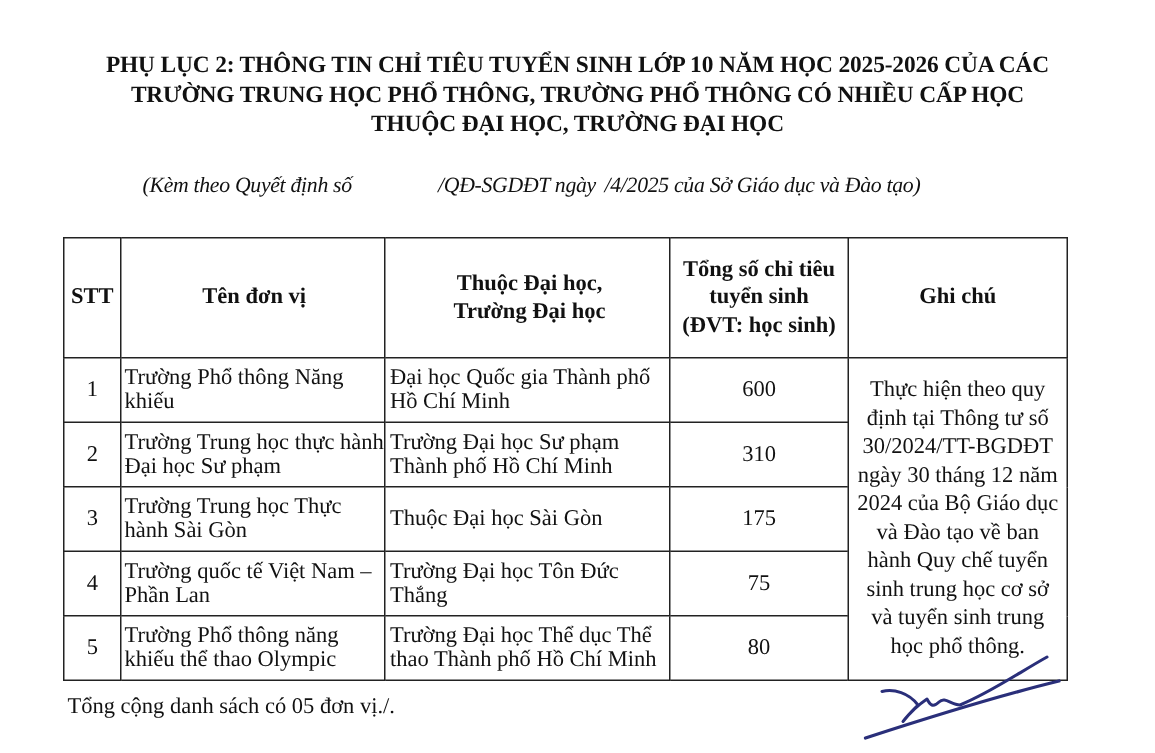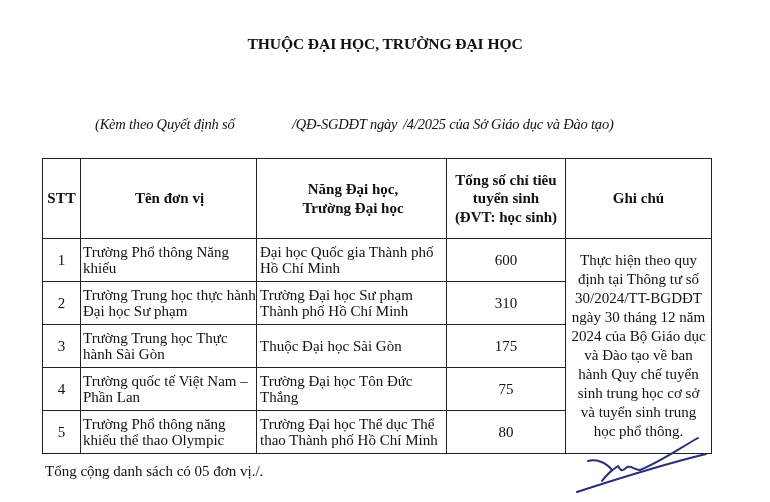--- a/index.html
+++ b/index.html
@@ -91,36 +91,38 @@
       top: 0;
       width: 770px;
       height: 502px;
       pointer-events: none;
     }
   </style>
 </head>
 <body>
 
 <div class="title">
+  <div>PHỤ LỤC 2: THÔNG TIN CHỈ TIÊU TUYỂN SINH LỚP 10 NĂM HỌC 2025-2026 CỦA CÁC</div>
+  <div>TRƯỜNG TRUNG HỌC PHỔ THÔNG, TRƯỜNG PHỔ THÔNG CÓ NHIỀU CẤP HỌC</div>
   <div>THUỘC ĐẠI HỌC, TRƯỜNG ĐẠI HỌC</div>
 </div>
 
 <div class="subtitle">
   <span class="sub-a">(Kèm theo Quyết định số</span>
   <span class="sub-b">/QĐ-SGDĐT ngày</span>
   <span class="sub-c">/4/2025 của Sở Giáo dục và Đào tạo)</span>
 </div>
 
 <table class="quota">
   <thead>
     <tr>
       <th class="c-stt">STT</th>
       <th class="c-name" style="text-align:center;padding-left:0">Tên đơn vị</th>
       <th class="c-parent" style="text-align:center;padding-left:0">
-        <div>Năng Đại học,</div>
+        <div>Thuộc Đại học,</div>
         <div>Trường Đại học</div>
       </th>
       <th class="c-total">
         <div>Tổng số chỉ tiêu</div>
         <div>tuyển sinh</div>
         <div>(ĐVT: học sinh)</div>
       </th>
       <th class="c-note">Ghi chú</th>
     </tr>
   </thead>

